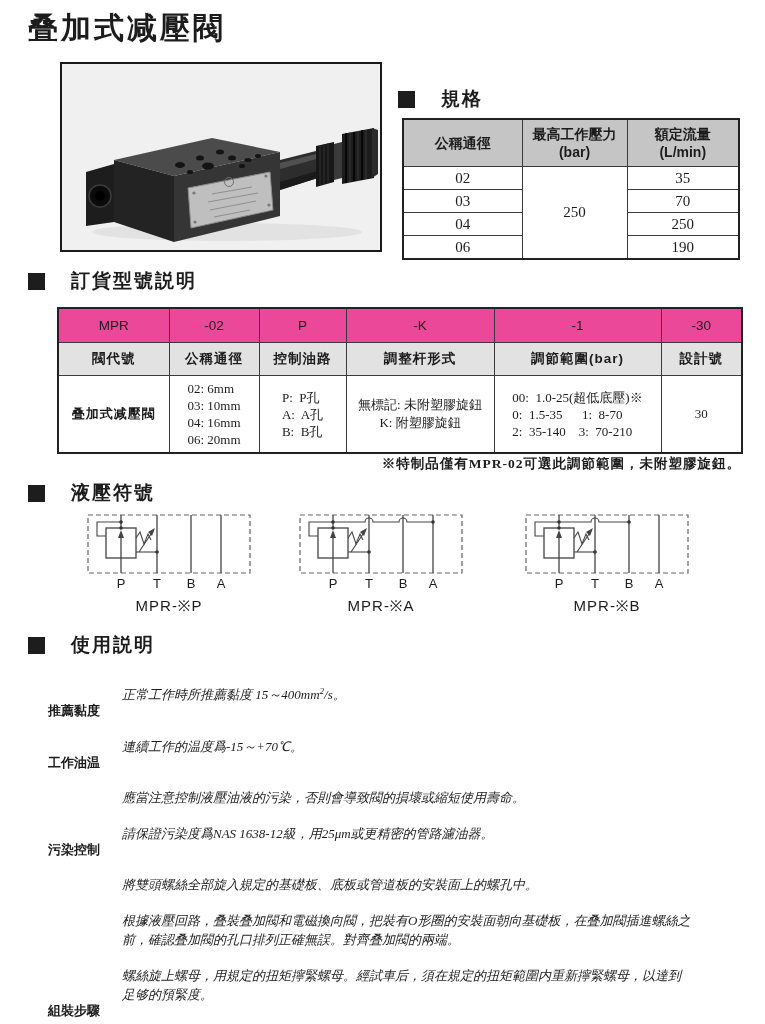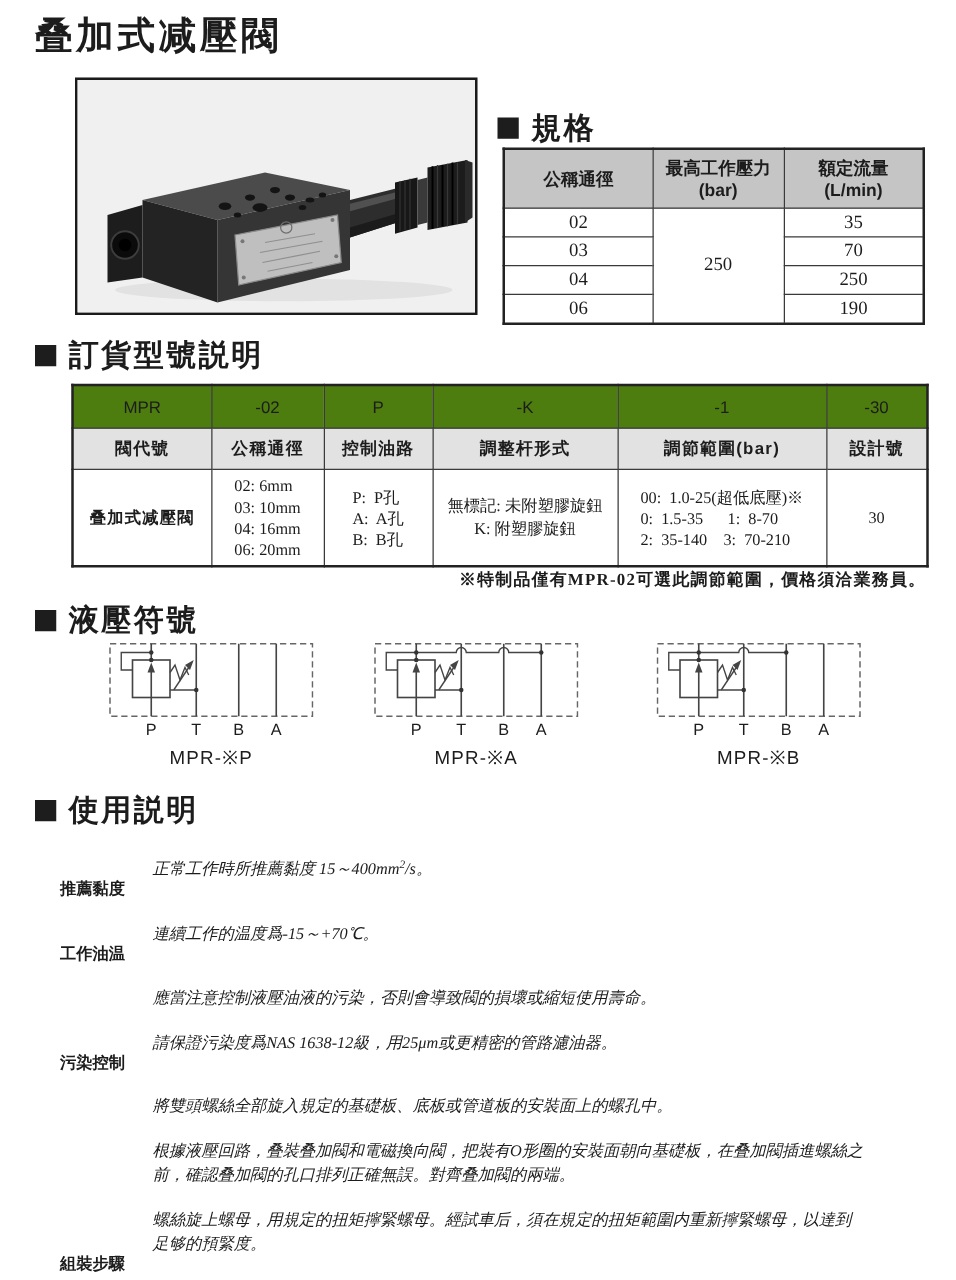--- a/index.html
+++ b/index.html
@@ -8,42 +8,42 @@
     font-family:"Liberation Serif", serif; color:#1c1c1c; overflow:hidden;
   }
   .abs { position:absolute; }
 
   .page-title {
     font-family:"Liberation Sans", sans-serif; font-weight:bold;
     font-size:30px; letter-spacing:3px; margin:0;
   }
 
   .sec-head {
-    display:flex; align-items:center; gap:10px;
+    display:flex; align-items:center; gap:26px;
     font-family:"Liberation Sans", sans-serif; font-weight:bold;
-    font-size:24px; letter-spacing:2px;
+    font-size:19px; letter-spacing:2px;
   }
   .bullet { width:17px; height:17px; background:#1d1d1d; flex:none; }
 
   .photo-box { border:2px solid #1a1a1a; background:#f0f0f0; }
 
   table { border-collapse:collapse; table-layout:fixed; }
   .spec-table { border:2px solid #222; }
   .spec-table th, .spec-table td { border:1px solid #3a3a3a; }
   .spec-table th {
     background:#c5c5c5; font-family:"Liberation Sans", sans-serif;
     font-weight:bold; font-size:14px; white-space:pre-line; height:44px;
     line-height:18px; text-align:center;
   }
   .spec-table td { text-align:center; font-size:15px; height:20px;margin-top:39px; }
 
   .order-table { border:2px solid #222; }
   .order-table td { border:1px solid #3a3a3a; text-align:center; vertical-align:middle; }
   .order-table tr.codes td {
-    background:#4d7c0f; font-family:"Liberation Sans", sans-serif;
+    background:#ec4899; font-family:"Liberation Sans", sans-serif;
     font-size:13.5px; height:31px;
   }
   .order-table tr.labels td {
     background:#e2e2e2; font-family:"Liberation Sans", sans-serif;
     font-weight:bold; font-size:13.5px; height:30px; letter-spacing:1px;
   }
   .order-table tr.obody td { background:#fff; font-size:13px; height:74px; }
   .cell-left { display:inline-block; text-align:left; white-space:pre-wrap; line-height:17px; }
   .cell-center { white-space:pre-wrap; line-height:18px; }
   .valve-name { font-weight:bold; letter-spacing:1px; }
@@ -218,21 +218,21 @@
       <td><span class="cell-center">無標記: 未附塑膠旋鈕
 K: 附塑膠旋鈕</span></td>
       <td><span class="cell-left">00:  1.0-25(超低底壓)※
 0:  1.5-35      1:  8-70
 2:  35-140    3:  70-210</span></td>
       <td><span>30</span></td>
     </tr>
   </tbody>
 </table>
 
-<div class="footnote abs" style="left:57px; top:455px; width:684px;">※特制品僅有MPR-02可選此調節範圍，價格須洽業務員。</div>
+<div class="footnote abs" style="left:57px; top:455px; width:684px;">※特制品僅有MPR-02可選此調節範圍，未附塑膠旋鈕。</div>
 
 <div class="sec-head abs" style="left:28px; top:480px;">
   <span class="bullet"></span>
   <span>液壓符號</span>
 </div>
 
 <div class="symbol abs" style="left:87px; top:514px;">
   <svg width="164" height="62" viewBox="0 0 164 62">
     <rect x="1" y="1" width="162" height="58" fill="none" stroke="#666" stroke-width="1.2" stroke-dasharray="5 3"></rect>
     <line x1="70" y1="1" x2="70" y2="59" stroke="#444" stroke-width="1.3"></line>

